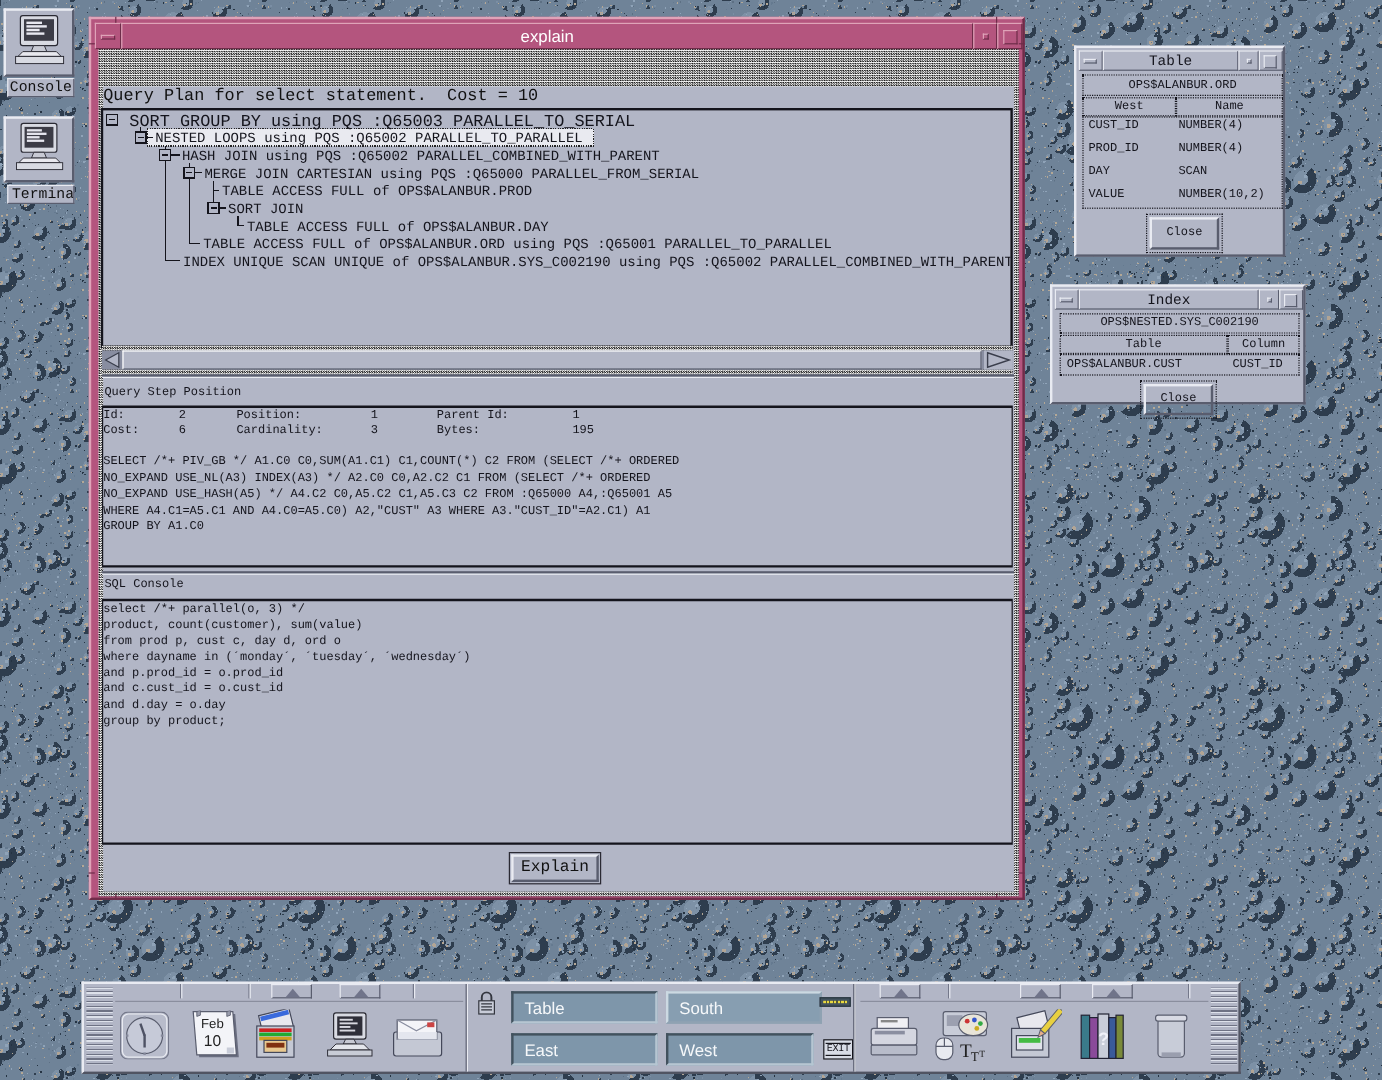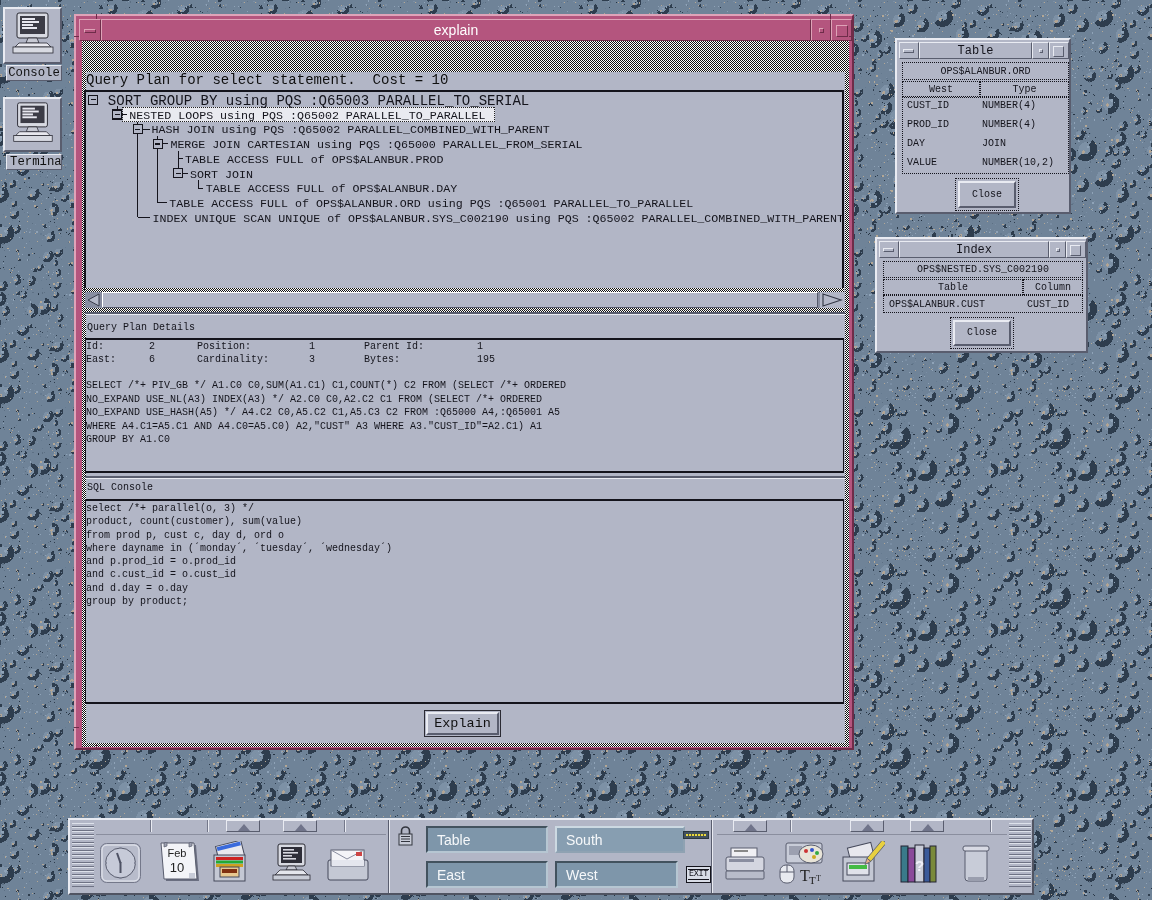--- a/index.html
+++ b/index.html
@@ -1396,29 +1396,29 @@
       <path d="M13 1 L2 7 L13 13 Z" fill="#b2b6c6" stroke="#3a3e4c"></path>
     </svg>
   <div class="abs" style="left:17px;top:0;width:716px;height:16px;background:#b2b6c6;border-top:1px solid #fff;border-left:1px solid #fff;border-right:1px solid #595d6e;border-bottom:1px solid #595d6e"></div>
   <div class="abs" style="left:735px;top:0;width:24px;height:16px;background:#b2b6c6">
     <svg width="24" height="16">
         <path d="M3 2 L21 8 L3 14 Z" fill="#b2b6c6" stroke="#3a3e4c" stroke-width="1.2"></path>
       </svg>
   </div>
 </div>
 <div class="abs" style="left:85px;top:312px;width:760px;height:3px;border-top:2px solid #595d6e;border-bottom:1px solid #e9ebf2"></div>
-<div class="abs t11" style="left:87px;top:322px">Query Plan Details</div>
+<div class="abs t11" style="left:87px;top:322px">Query Step Position</div>
 <div class="abs gray" style="left:85px;top:338px;width:759px;height:135px;border:2px solid #14141c;border-left-width:1px;border-right-width:1px"></div>
 <div class="abs t11" style="left:86px;top:341px">Id:</div>
 <div class="abs t11" style="left:149px;top:341px">2</div>
 <div class="abs t11" style="left:197px;top:341px">Position:</div>
 <div class="abs t11" style="left:309px;top:341px">1</div>
 <div class="abs t11" style="left:364px;top:341px">Parent Id:</div>
 <div class="abs t11" style="left:477px;top:341px">1</div>
-<div class="abs t11" style="left:86px;top:354px">East:</div>
+<div class="abs t11" style="left:86px;top:354px">Cost:</div>
 <div class="abs t11" style="left:149px;top:354px">6</div>
 <div class="abs t11" style="left:197px;top:354px">Cardinality:</div>
 <div class="abs t11" style="left:309px;top:354px">3</div>
 <div class="abs t11" style="left:364px;top:354px">Bytes:</div>
 <div class="abs t11" style="left:477px;top:354px">195</div>
 <div class="abs t11" style="left:86px;top:379px;line-height:13.6px;white-space:pre">SELECT /*+ PIV_GB */ A1.C0 C0,SUM(A1.C1) C1,COUNT(*) C2 FROM (SELECT /*+ ORDERED
 NO_EXPAND USE_NL(A3) INDEX(A3) */ A2.C0 C0,A2.C2 C1 FROM (SELECT /*+ ORDERED
 NO_EXPAND USE_HASH(A5) */ A4.C2 C0,A5.C2 C1,A5.C3 C2 FROM :Q65000 A4,:Q65001 A5
 WHERE A4.C1=A5.C1 AND A4.C0=A5.C0) A2,"CUST" A3 WHERE A3."CUST_ID"=A2.C1) A1
 GROUP BY A1.C0</div>
@@ -1443,37 +1443,37 @@
     </div>
   <div class="abs bevel-out1 t12" style="left:22px;top:2px;width:113px;height:17px;text-align:center;line-height:16px">Table</div>
   <div class="abs bevel-out1" style="left:135px;top:2px;width:17px;height:17px">
       <div class="abs bevel-out1" style="left:6px;top:6px;width:4px;height:4px"></div>
     </div>
   <div class="abs bevel-out1" style="left:152px;top:2px;width:20px;height:17px">
       <div class="abs bevel-out1" style="left:3px;top:3px;width:11px;height:11px"></div>
     </div>
   <div class="abs dot t11" style="left:5px;top:22px;width:167px;height:18px;text-align:center;line-height:17px">OPS$ALANBUR.ORD</div>
   <div class="abs dot t11" style="left:5px;top:41px;width:78px;height:16px;text-align:center;line-height:15px">West</div>
-  <div class="abs dot t11" style="left:83px;top:41px;width:89px;height:16px;text-align:center;line-height:15px">Type</div>
+  <div class="abs dot t11" style="left:83px;top:41px;width:89px;height:16px;text-align:center;line-height:15px">Name</div>
   <div class="abs dot" style="left:5px;top:57px;width:167px;height:77px">
     <span class="abs t11" style="left:4px;top:2px">CUST_ID</span>
       <span class="abs t11" style="left:79px;top:2px">NUMBER(4)</span>
     <span class="abs t11" style="left:4px;top:21px">PROD_ID</span>
       <span class="abs t11" style="left:79px;top:21px">NUMBER(4)</span>
     <span class="abs t11" style="left:4px;top:40px">DAY</span>
-      <span class="abs t11" style="left:79px;top:40px">JOIN</span>
+      <span class="abs t11" style="left:79px;top:40px">SCAN</span>
     <span class="abs t11" style="left:4px;top:59px">VALUE</span>
       <span class="abs t11" style="left:79px;top:59px">NUMBER(10,2)</span>
   </div>
   <div class="abs dot" style="left:58px;top:138px;width:64px;height:33px">
     <div class="abs bevel-out t11" style="left:2px;top:2px;width:58px;height:27px;text-align:center;line-height:23px">Close</div>
   </div>
 </div>
 
-<div class="abs gray" style="left:875px;top:237px;width:213px;height:116px;border-top:2px solid #e9ebf2;border-left:2px solid #e9ebf2;border-right:2px solid #595d6e;border-bottom:2px solid #595d6e">
+<div class="abs gray" style="left:875px;top:237px;width:213px;height:100px;border-top:2px solid #e9ebf2;border-left:2px solid #e9ebf2;border-right:2px solid #595d6e;border-bottom:2px solid #595d6e">
   <div class="abs bevel-out1" style="left:2px;top:2px;width:20px;height:17px">
       <div class="abs bevel-out1" style="left:3px;top:6px;width:11px;height:4px"></div>
     </div>
   <div class="abs bevel-out1 t12" style="left:22px;top:2px;width:150px;height:17px;text-align:center;line-height:16px">Index</div>
   <div class="abs bevel-out1" style="left:172px;top:2px;width:17px;height:17px">
       <div class="abs bevel-out1" style="left:6px;top:6px;width:4px;height:4px"></div>
     </div>
   <div class="abs bevel-out1" style="left:189px;top:2px;width:20px;height:17px">
       <div class="abs bevel-out1" style="left:3px;top:3px;width:11px;height:11px"></div>
     </div>

